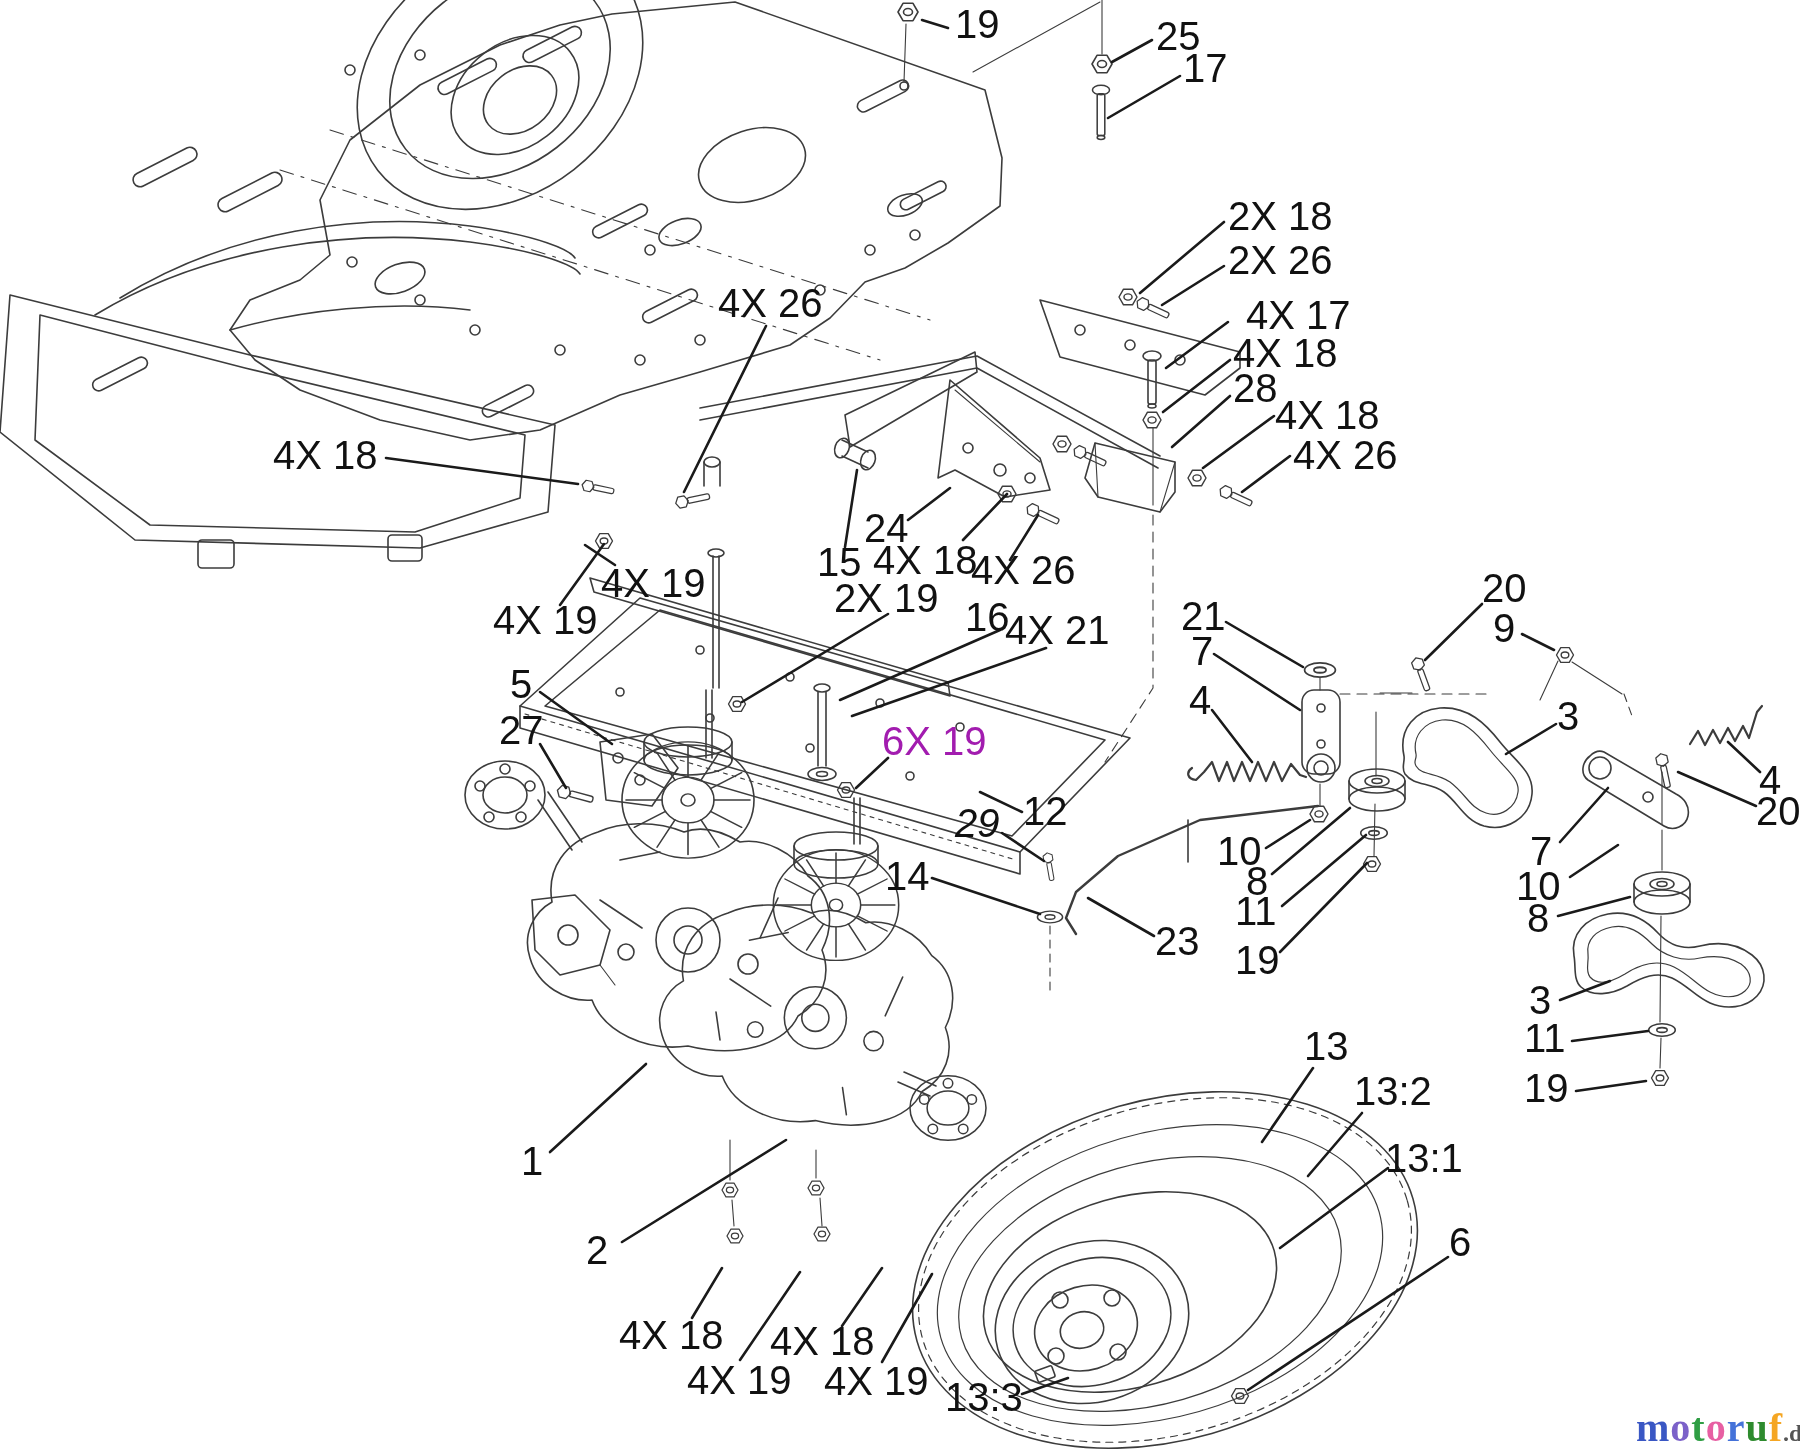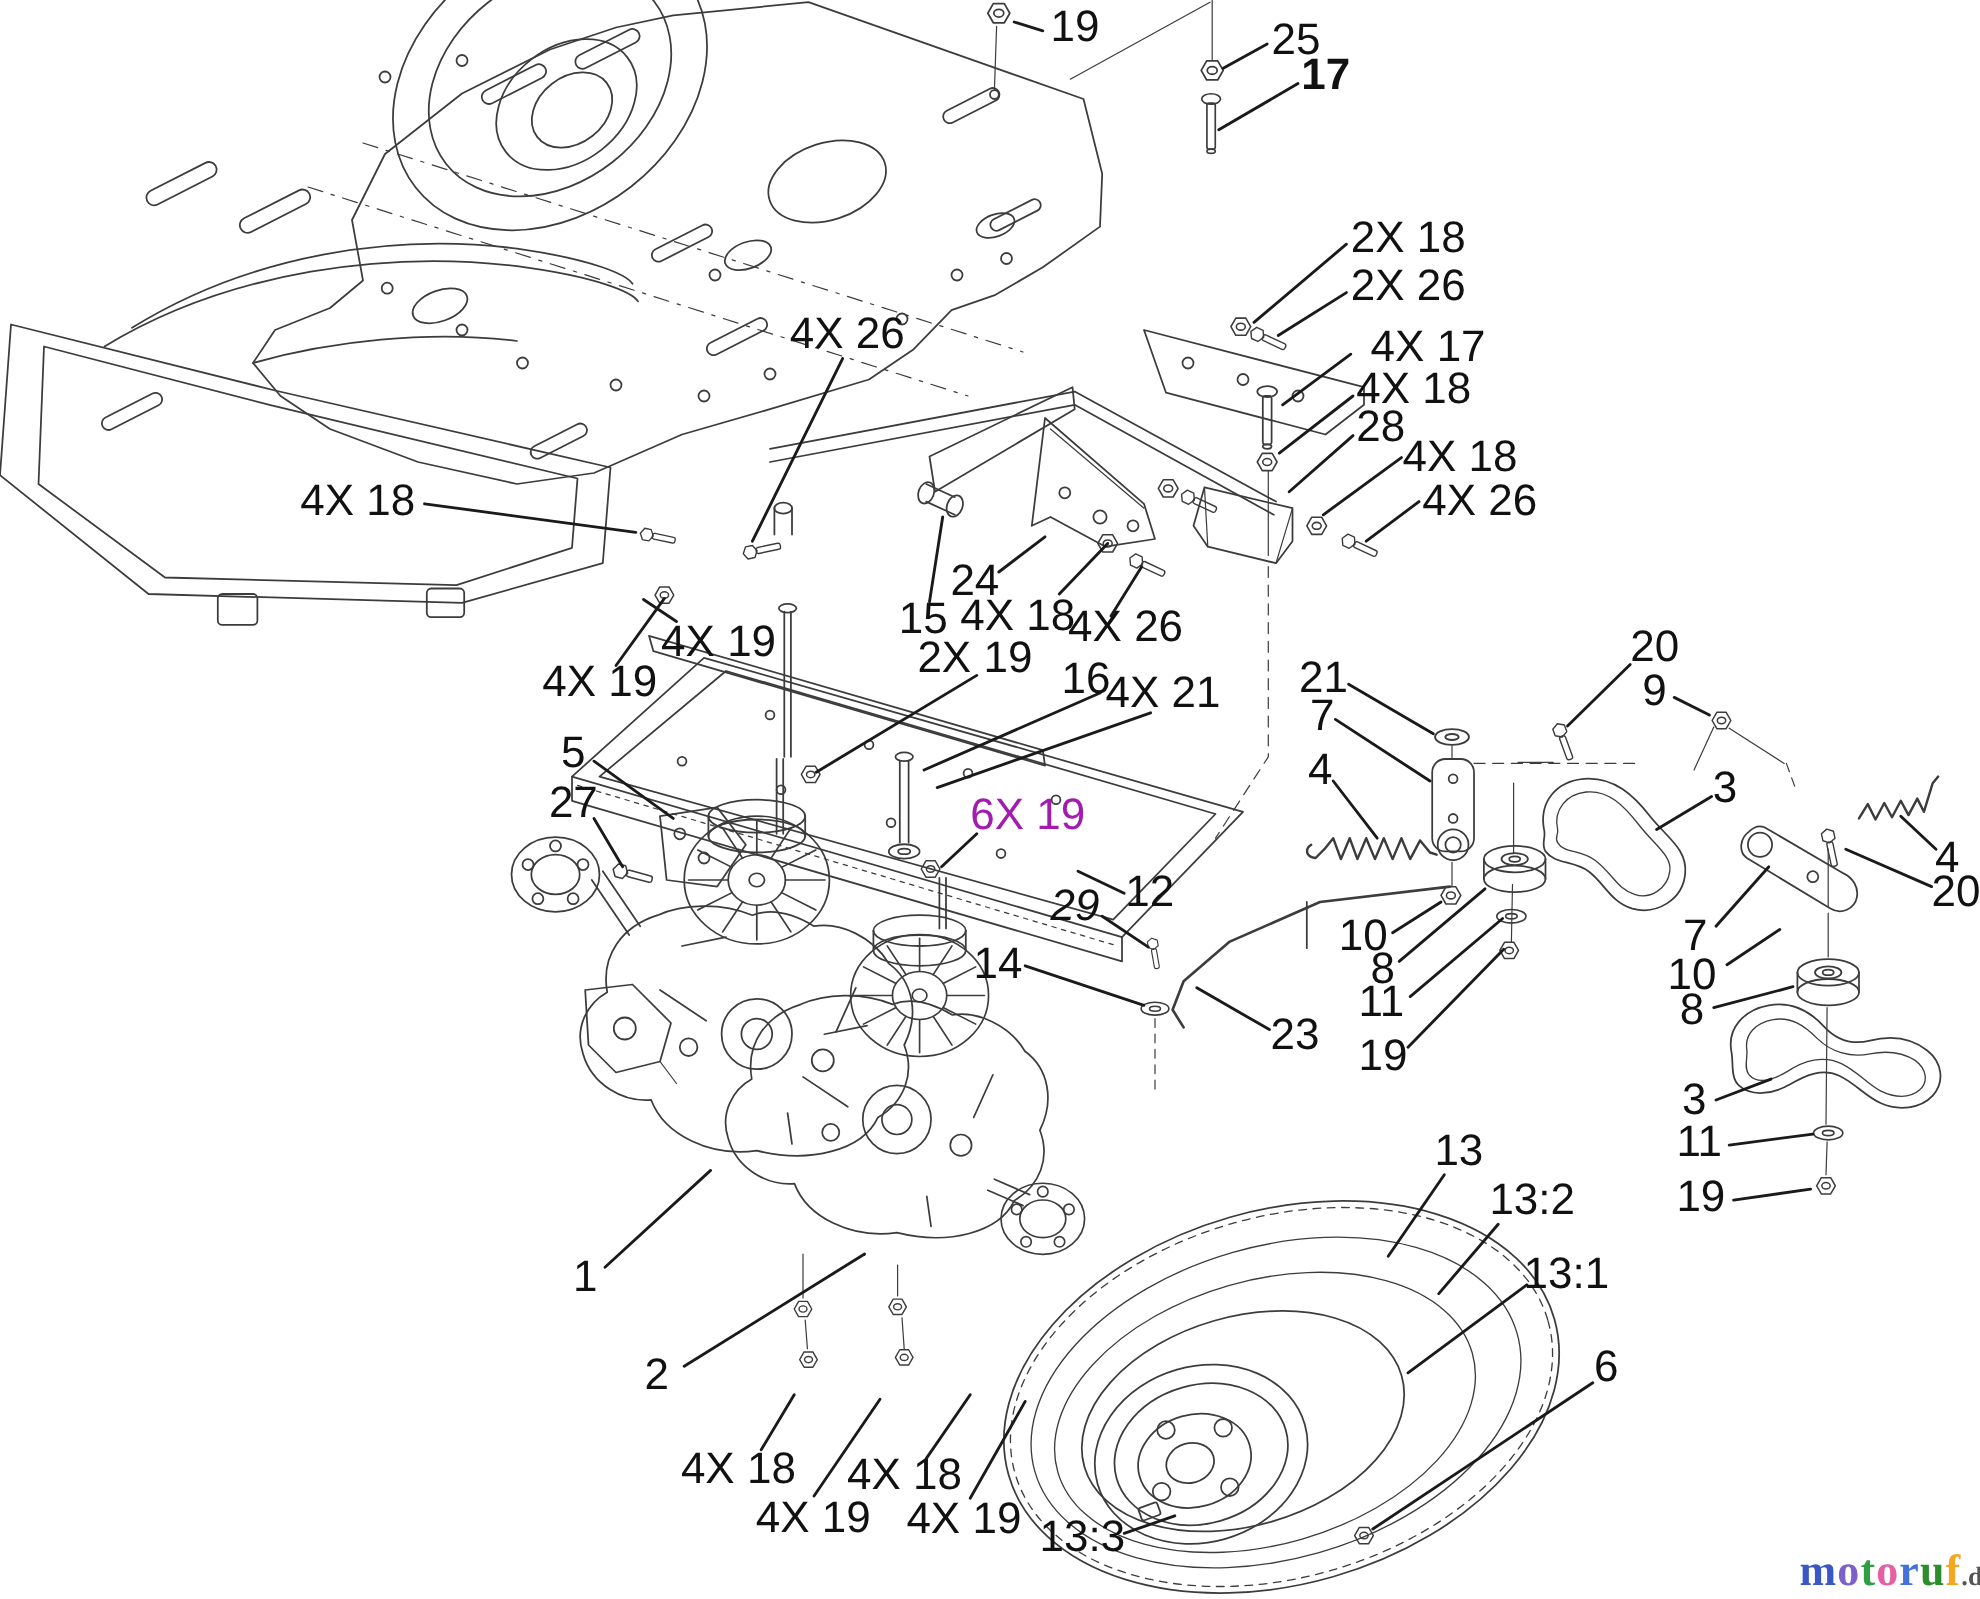--- a/index.html
+++ b/index.html
@@ -398,21 +398,21 @@
       <line x1="692" y1="1318" x2="722" y2="1268" stroke="#1a1a1a" stroke-width="2.6" stroke-linecap="round"></line>
       <line x1="740" y1="1360" x2="800" y2="1272" stroke="#1a1a1a" stroke-width="2.6" stroke-linecap="round"></line>
       <line x1="842" y1="1326" x2="882" y2="1268" stroke="#1a1a1a" stroke-width="2.6" stroke-linecap="round"></line>
       <line x1="882" y1="1362" x2="932" y2="1274" stroke="#1a1a1a" stroke-width="2.6" stroke-linecap="round"></line>
       <line x1="1022" y1="1394" x2="1068" y2="1378" stroke="#1a1a1a" stroke-width="2.6" stroke-linecap="round"></line>
     </svg>
 
 <div id="labels">
       <div class="callout" style="left: 955px; top: 4px; color: rgb(17, 17, 17);">19</div>
       <div class="callout" style="left: 1156px; top: 16px; color: rgb(17, 17, 17);">25</div>
-      <div class="callout" style="left: 1183px; top: 48px; color: rgb(17, 17, 17); font-weight: bold;">17</div>
+      <div class="callout" style="left: 1183px; top: 48px; color: rgb(17, 17, 17);">17</div>
       <div class="callout" style="left: 1228px; top: 196px; color: rgb(17, 17, 17);">2X 18</div>
       <div class="callout" style="left: 1228px; top: 240px; color: rgb(17, 17, 17);">2X 26</div>
       <div class="callout" style="left: 1246px; top: 295px; color: rgb(17, 17, 17);">4X 17</div>
       <div class="callout" style="left: 1233px; top: 333px; color: rgb(17, 17, 17);">4X 18</div>
       <div class="callout" style="left: 1233px; top: 368px; color: rgb(17, 17, 17);">28</div>
       <div class="callout" style="left: 1275px; top: 395px; color: rgb(17, 17, 17);">4X 18</div>
       <div class="callout" style="left: 1293px; top: 435px; color: rgb(17, 17, 17);">4X 26</div>
       <div class="callout" style="left: 718px; top: 283px; color: rgb(17, 17, 17);">4X 26</div>
       <div class="callout" style="left: 273px; top: 435px; color: rgb(17, 17, 17);">4X 18</div>
       <div class="callout" style="left: 493px; top: 600px; color: rgb(17, 17, 17);">4X 19</div>

